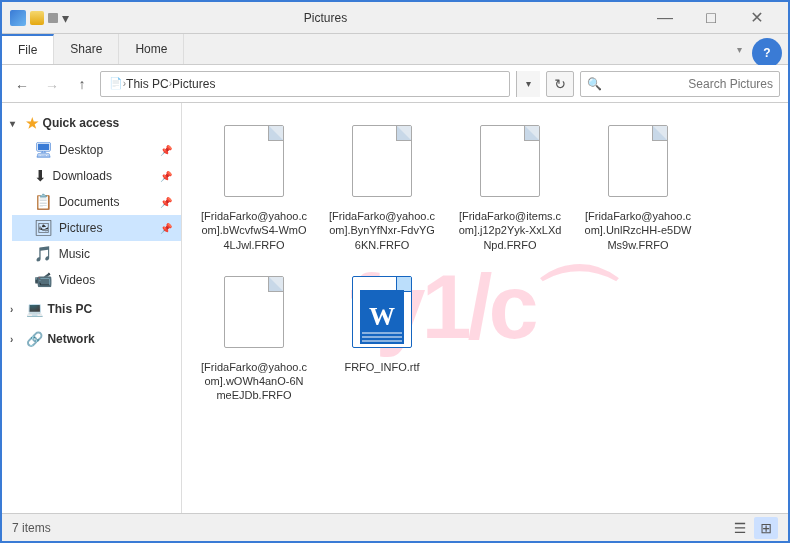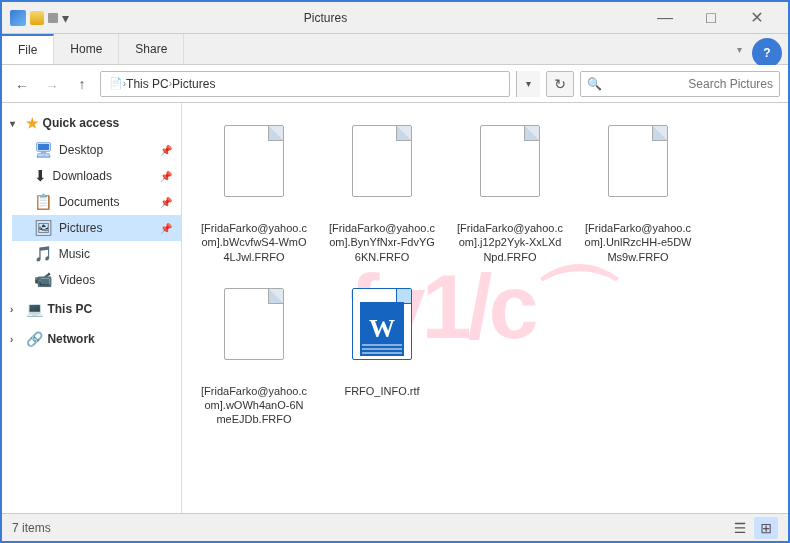--- a/index.html
+++ b/index.html
@@ -355,21 +355,21 @@
       height: 14px;
       background: #bbdefb;
       border-left: 1.5px solid #1565c0;
       border-bottom: 1.5px solid #1565c0;
     }
 
     .file-name {
       font-size: 11px;
       text-align: center;
       color: #333;
-      margin-top: 20px;
+      margin-top: 8px;
       line-height: 1.3;
       word-break: break-all;
       max-width: 110px;
     }
 
     
     .status-bar {
       height: 28px;
       background: #f0f0f0;
       border-top: 1px solid #ccc;
@@ -415,22 +415,22 @@
     <div class="window-controls">
       <button class="win-btn">—</button>
       <button class="win-btn">□</button>
       <button class="win-btn close">✕</button>
     </div>
   </div>
 
   <div class="ribbon">
     <div class="ribbon-tabs">
       <div class="ribbon-tab active" style="background:#fff;border-top:2px solid #3a7bd5;">File</div>
+      <div class="ribbon-tab">Share</div>
       <div class="ribbon-tab">Home</div>
-      <div class="ribbon-tab">Share</div>
       <div style="flex:1;"></div>
       <div style="display:flex;align-items:center;margin-right:6px;">
         <span style="font-size:10px;color:#888;margin-right:4px;">▾</span>
       </div>
       <div class="ribbon-help">?</div>
     </div>
   </div>
 
   <div class="address-bar">
     <button class="nav-btn">←</button>
@@ -539,21 +539,21 @@
           <div class="file-icon-wrapper">
             <div class="file-icon-page"></div>
           </div>
           <div class="file-name">[FridaFarko@yahoo.com].BynYfNxr-FdvYG6KN.FRFO</div>
         </div>
 
         <div class="file-item">
           <div class="file-icon-wrapper">
             <div class="file-icon-page"></div>
           </div>
-          <div class="file-name">[FridaFarko@yahoo.com].j12p2Yyk-XxLXdNpd.FRFO</div>
+          <div class="file-name">[FridaFarko@items.com].j12p2Yyk-XxLXdNpd.FRFO</div>
         </div>
 
 
         <div class="file-item">
           <div class="file-icon-wrapper">
             <div class="file-icon-page"></div>
           </div>
           <div class="file-name">[FridaFarko@yahoo.com].UnlRzcHH-e5DWMs9w.FRFO</div>
         </div>
 

